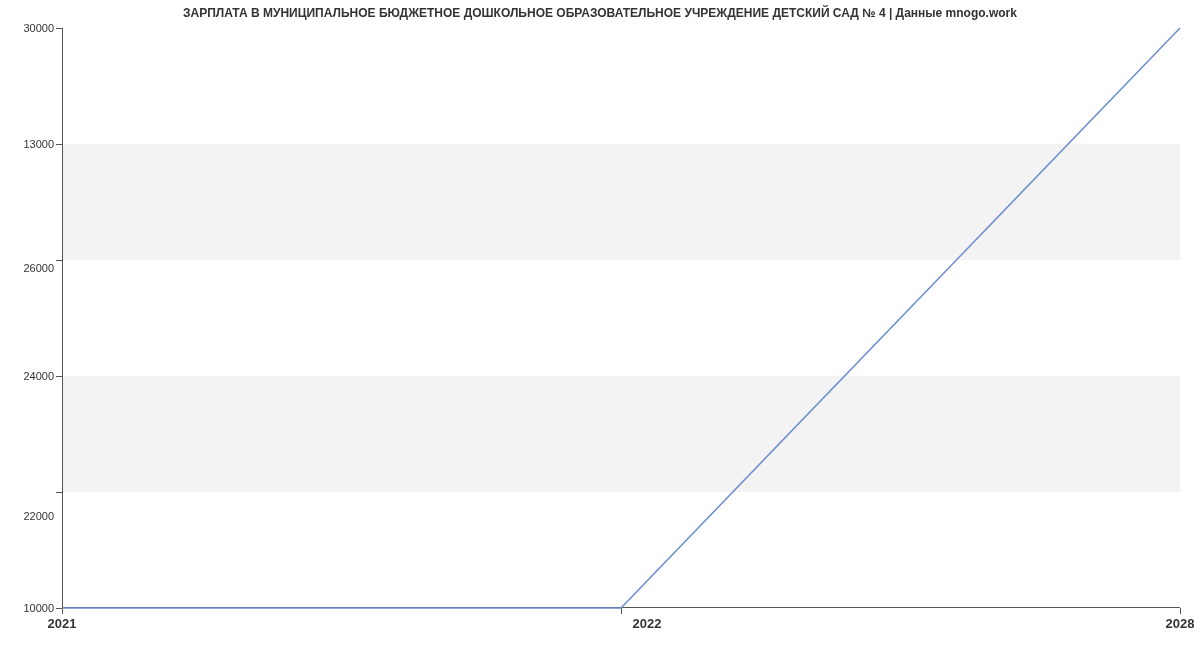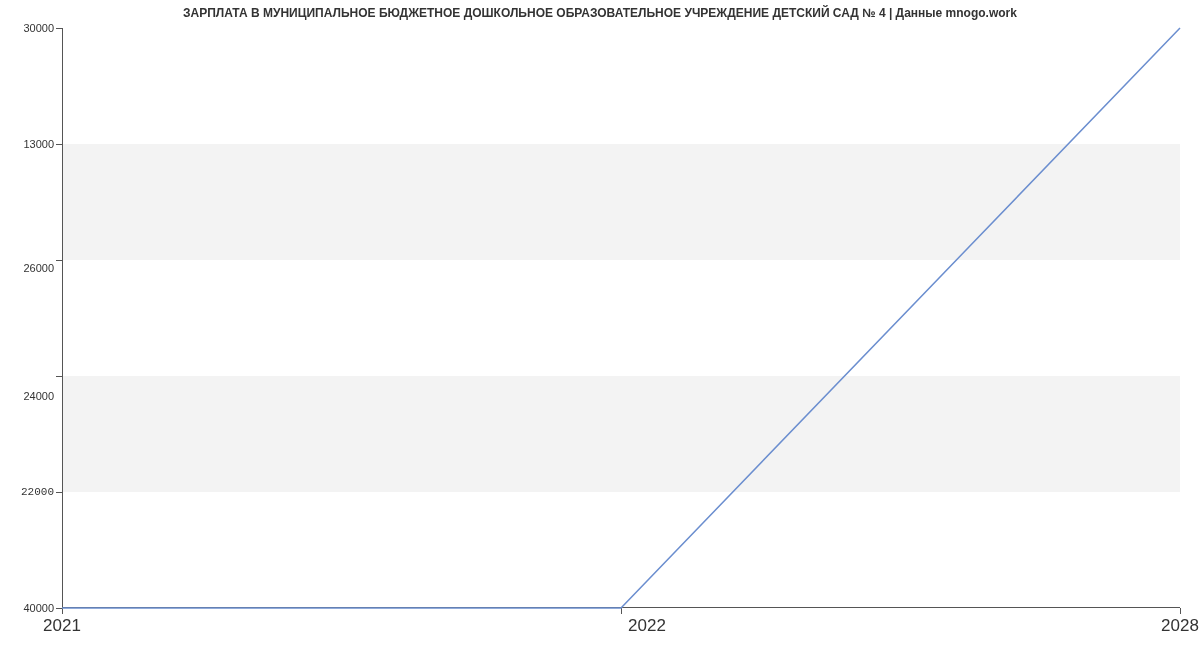--- a/index.html
+++ b/index.html
@@ -74,22 +74,23 @@
     bottom: 0;
     width: 1px;
     height: 6px;
     background: #555;
     transform: translateY(6px);
   }
   .tick-x-label {
     position: absolute;
     top: 100%;
     transform: translate(-50%, 8px);
-    font-size: 17px;
+    font-size: 13px;
     color: #333;
+    font-weight: bold;
   }
   svg.line-layer {
     position: absolute;
     left: 0; top: 0;
     width: 100%; height: 100%;
     overflow: visible;
   }
   .series-line {
     fill: none;
     stroke: #6b8ecf;
@@ -104,25 +105,25 @@
 
   <div class="plot-area">
     <div id="bands">
         <div class="band" style="top: 348px; height: 116px;"></div>
         <div class="band" style="top: 116px; height: 116px;"></div>
       </div>
     <div class="axis-left"></div>
     <div class="axis-bottom"></div>
     <div id="yticks">
         <div class="tick-y" style="top: 580px;"></div>
-        <div class="tick-y-label" style="top: 580px;">40000</div>
+        <div class="tick-y-label" style="top: 580px;">10000</div>
         <div class="tick-y" style="top: 464px;"></div>
-        <div class="tick-y-label" style="top: 464px; font-family: Liberation Mono, monospace;">22000</div>
+        <div class="tick-y-label" style="top: 488px;">22000</div>
         <div class="tick-y" style="top: 348px;"></div>
-        <div class="tick-y-label" style="top: 368px;">24000</div>
+        <div class="tick-y-label" style="top: 348px;">24000</div>
         <div class="tick-y" style="top: 232px;"></div>
         <div class="tick-y-label" style="top: 240px;">26000</div>
         <div class="tick-y" style="top: 116px;"></div>
         <div class="tick-y-label" style="top: 116px;">13000</div>
         <div class="tick-y" style="top: 0px;"></div>
         <div class="tick-y-label" style="top: 0px;">30000</div>
       </div>
     <div id="xticks">
         <div class="tick-x" style="left: 0px;"></div>
         <div class="tick-x-label" style="left: 0px;">2021</div>

